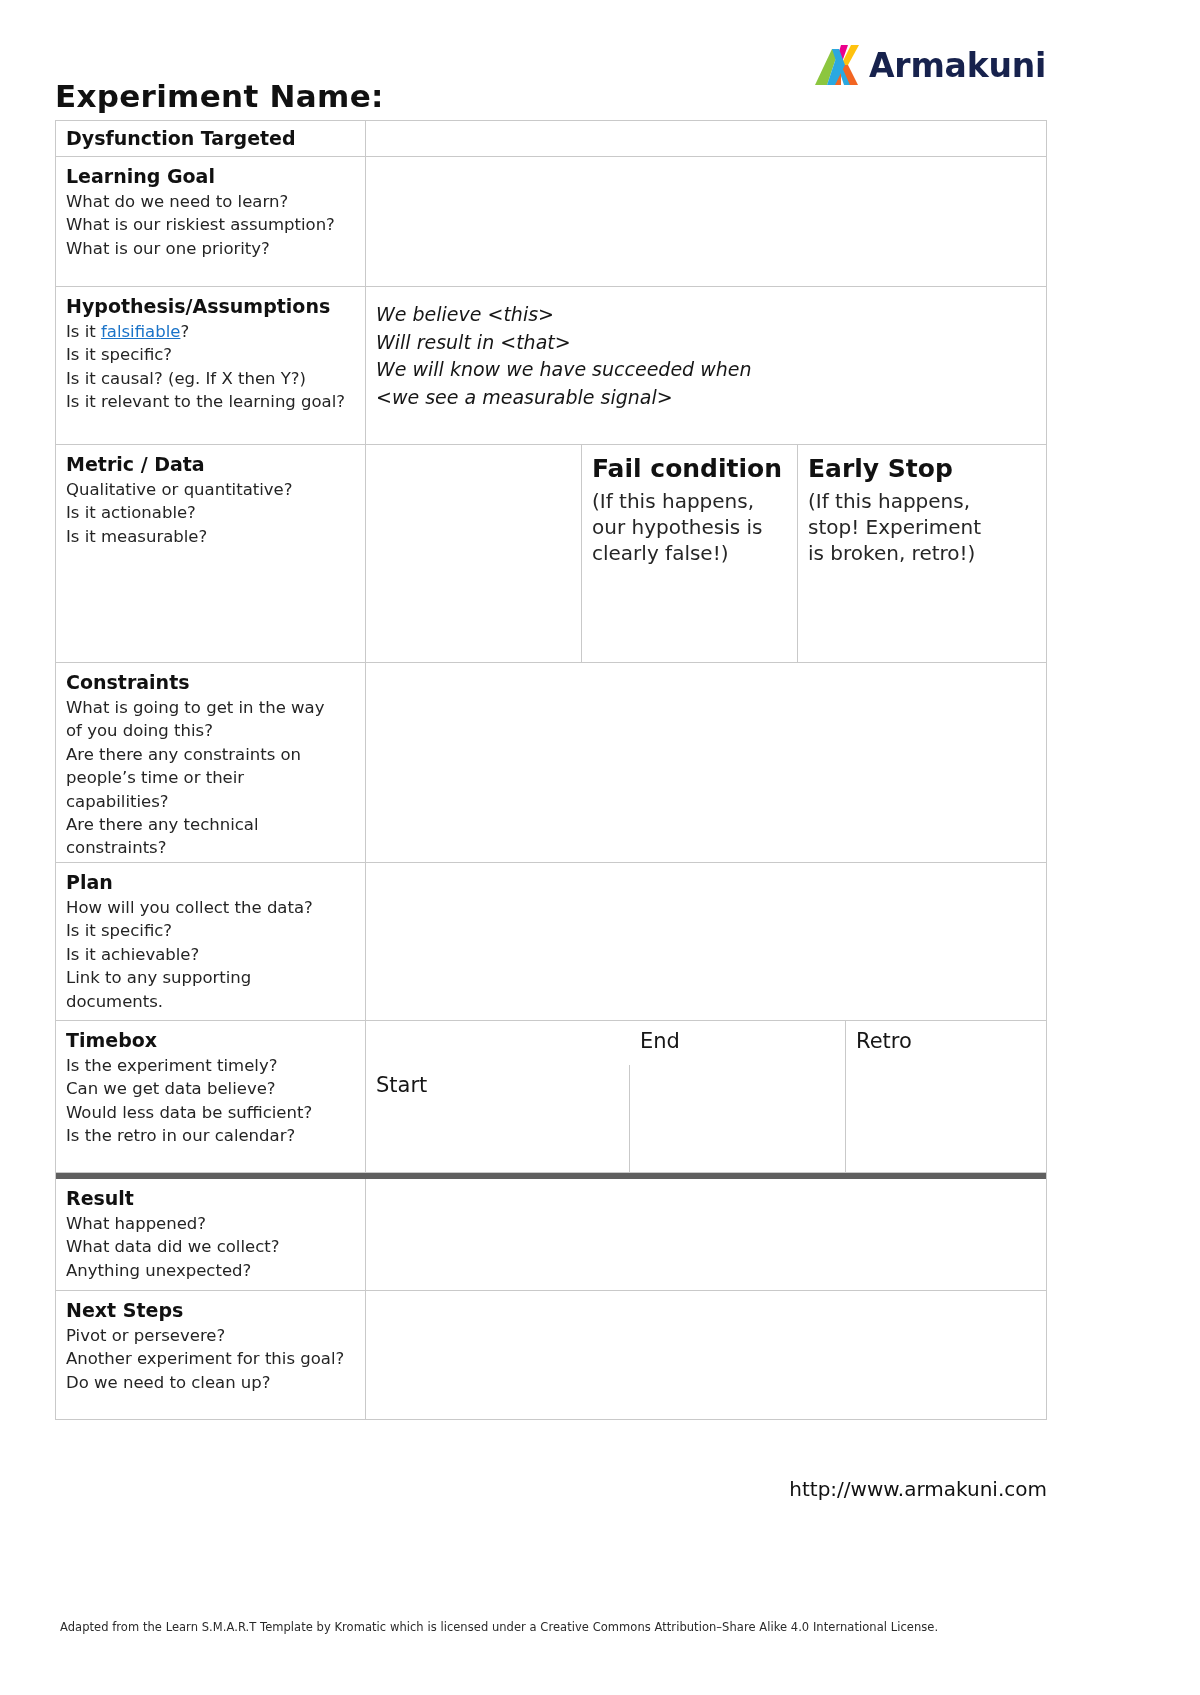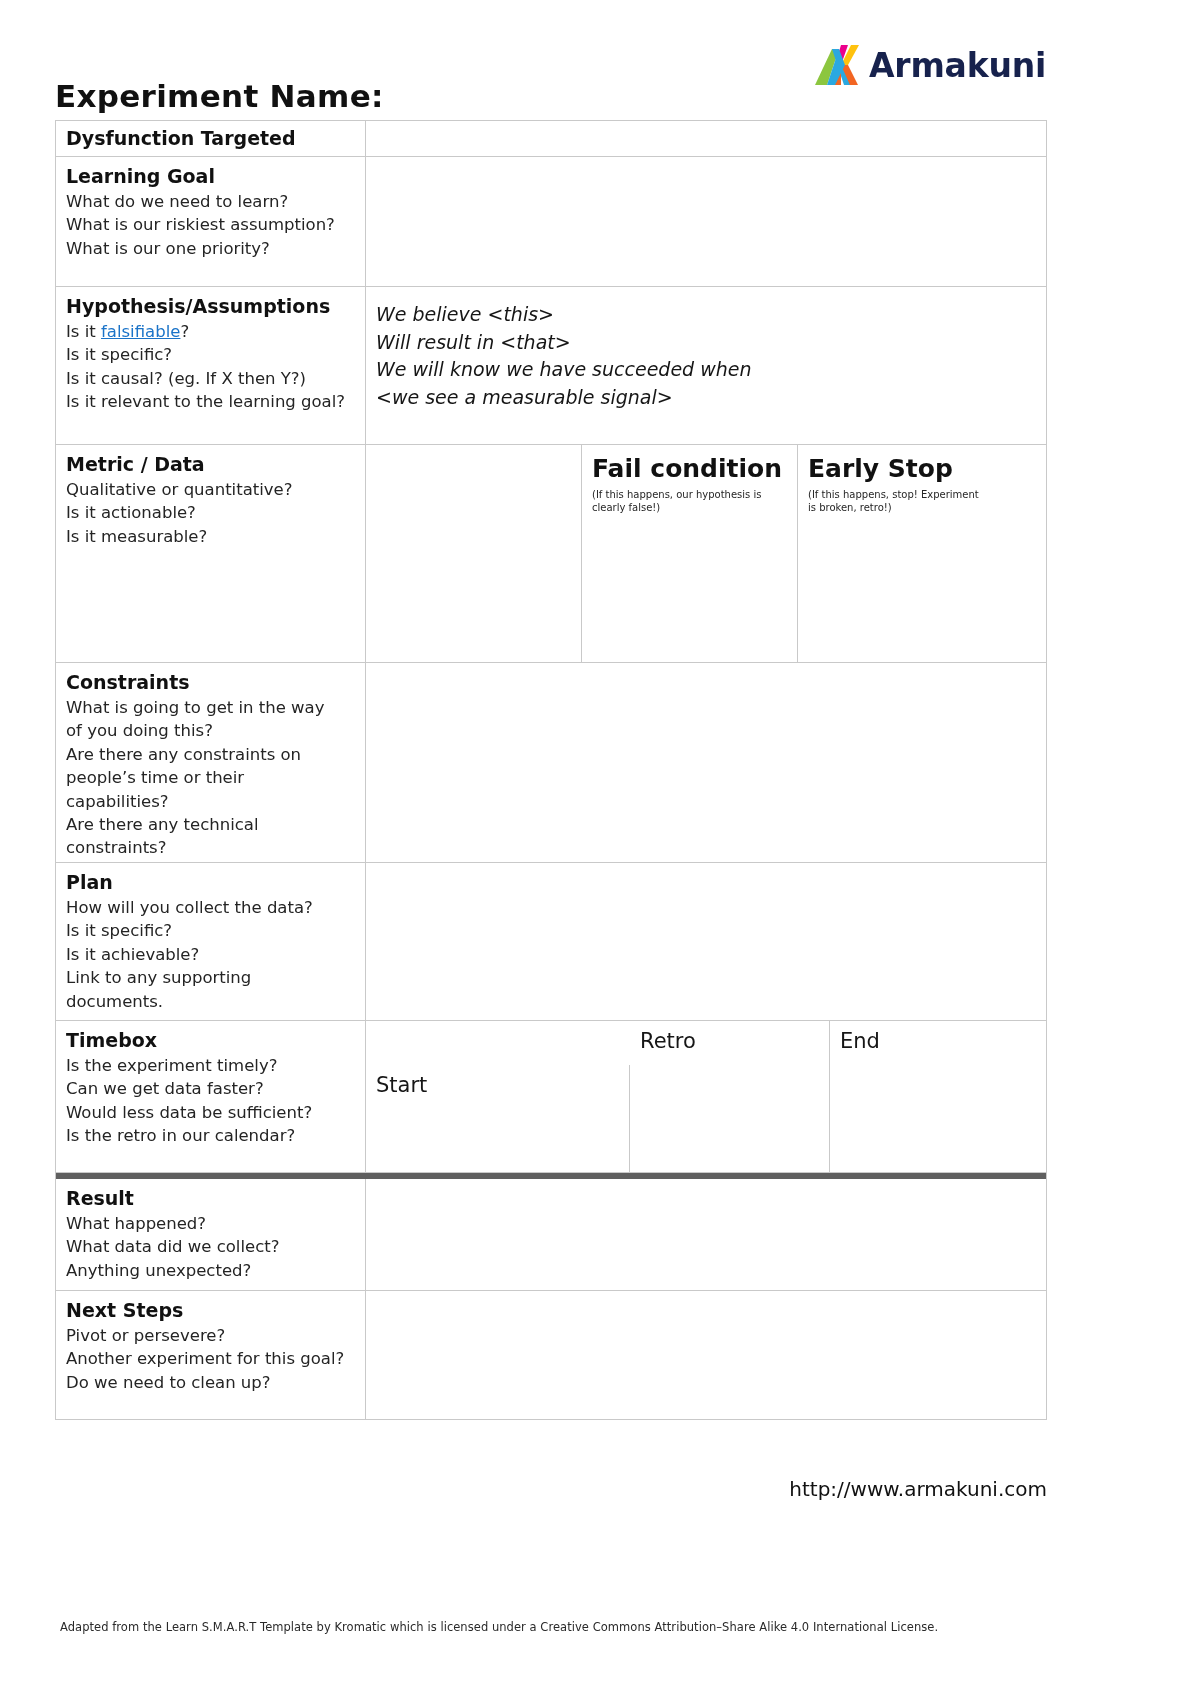--- a/index.html
+++ b/index.html
@@ -122,21 +122,21 @@
   }
 
   .col-title {
     font-size: 25px;
     font-weight: 600;
     color: #111111;
     line-height: 1.3;
     margin-bottom: 2px;
   }
   .col-note {
-    font-size: 10px;
+    font-size: 20px;
     color: #262626;
     line-height: 1.32;
   }
   .big-label {
     font-size: 21px;
     font-weight: 400;
     color: #161616;
     line-height: 1.2;
   }
 
@@ -279,32 +279,32 @@
         <div class="sec-line">Link to any supporting</div>
         <div class="sec-line">documents.</div>
       </div>
       <div class="cell fill"></div>
     </div>
 
     <div class="row h-timebox">
       <div class="cell left">
         <div class="sec-title">Timebox</div>
         <div class="sec-line">Is the experiment timely?</div>
-        <div class="sec-line">Can we get data faster?</div>
+        <div class="sec-line">Can we get data believe?</div>
         <div class="sec-line">Would less data be sufficient?</div>
         <div class="sec-line">Is the retro in our calendar?</div>
       </div>
       <div class="cell sub tb-start">
         <div class="big-label">Start</div>
       </div>
+      <div class="cell sub tb-end">
+        <div class="big-label">End</div>
+      </div>
       <div class="cell sub tb-retro">
         <div class="big-label">Retro</div>
-      </div>
-      <div class="cell sub tb-end">
-        <div class="big-label">End</div>
       </div>
     </div>
 
     <div class="row h-result thick-top">
       <div class="cell left">
         <div class="sec-title">Result</div>
         <div class="sec-line">What happened?</div>
         <div class="sec-line">What data did we collect?</div>
         <div class="sec-line">Anything unexpected?</div>
       </div>

